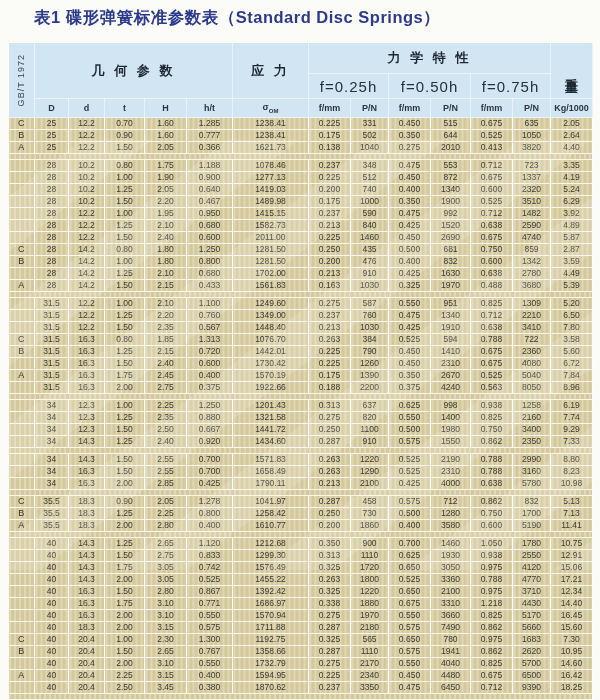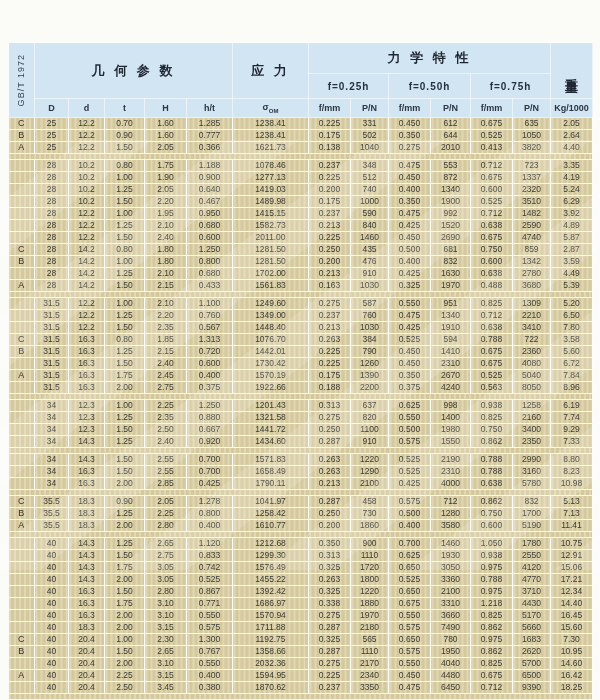--- a/index.html
+++ b/index.html
@@ -15,21 +15,21 @@
   table.tbl{
     position:absolute;top:42px;left:8px;width:584px;
     border-collapse:collapse;table-layout:fixed;
   }
   thead th{
     background:#d2e5f2;
     border:1px solid rgba(255,255,255,0.55);
     font-weight:bold;color:#1f2733;padding:0;
   }
   th.big{font-size:13px;letter-spacing:3px;}
-  th.f-head{font-size:10px;letter-spacing:1px;height:24px;font-weight:bold;color:#26303c;}
+  th.f-head{font-size:15px;letter-spacing:1px;height:24px;font-weight:normal;color:#26303c;}
   th.col-head{font-size:9px;height:18px;color:#2c3642;font-weight:bold;}
   th.col-head sub{font-size:6px;}
   tr.group-row th{height:30px;}
   .gbt-vert{
     writing-mode:vertical-rl;transform:rotate(180deg);
     font-size:9px;font-weight:normal;letter-spacing:1px;color:#3c4450;
     margin:0 auto;line-height:1;
   }
   .weight-vert{
     writing-mode:vertical-lr;font-size:13px;font-weight:bold;
@@ -52,20 +52,21 @@
     position:absolute;top:140px;left:-60px;width:760px;height:430px;
     background:repeating-linear-gradient(-38deg,
       rgba(255,255,255,0) 0 46px,rgba(255,255,255,0.14) 46px 90px);
     pointer-events:none;
   }
 </style>
 </head>
 <body>
 
 <div class="page">
+  <div class="title">表1 碟形弹簧标准参数表（Standard Disc Springs）</div>
 
   <table class="tbl">
     <colgroup>
       <col style="width:26px">
         <col style="width:34px">
         <col style="width:36px">
       <col style="width:40px">
         <col style="width:42px">
         <col style="width:46px">
       <col style="width:76px">
@@ -115,21 +116,21 @@
           <td class="letter">C</td>
           <td>25</td>
           <td>12.2</td>
           <td>0.70</td>
           <td>1.60</td>
           <td>1.285</td>
           <td>1238.41</td>
           <td>0.225</td>
           <td>331</td>
           <td>0.450</td>
-          <td>612</td>
+          <td>515</td>
           <td>0.675</td>
           <td>635</td>
           <td>2.05</td>
         </tr>
         <tr>
           <td class="letter">B</td>
           <td>25</td>
           <td>12.2</td>
           <td>0.90</td>
           <td>1.60</td>
@@ -789,33 +790,33 @@
           <td class="letter">B</td>
           <td>40</td>
           <td>20.4</td>
           <td>1.50</td>
           <td>2.65</td>
           <td>0.767</td>
           <td>1358.66</td>
           <td>0.287</td>
           <td>1110</td>
           <td>0.575</td>
-          <td>1950</td>
+          <td>1941</td>
           <td>0.862</td>
           <td>2620</td>
           <td>10.95</td>
         </tr>
         <tr>
           <td class="letter"></td>
           <td>40</td>
           <td>20.4</td>
           <td>2.00</td>
           <td>3.10</td>
           <td>0.550</td>
-          <td>2032.36</td>
+          <td>1732.79</td>
           <td>0.275</td>
           <td>2170</td>
           <td>0.550</td>
           <td>4040</td>
           <td>0.825</td>
           <td>5700</td>
           <td>14.60</td>
         </tr>
         <tr>
           <td class="letter">A</td>

